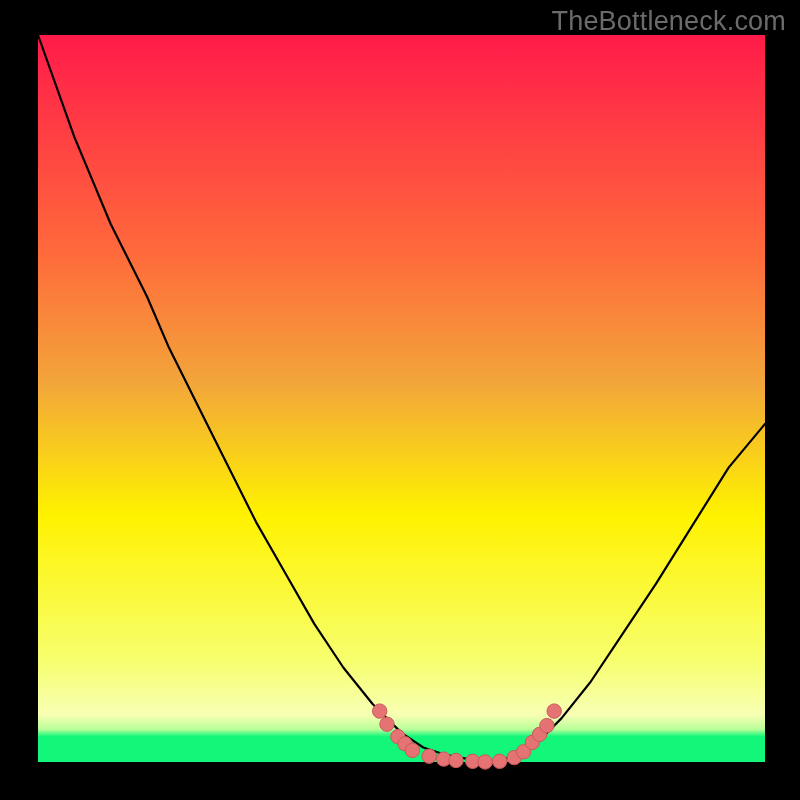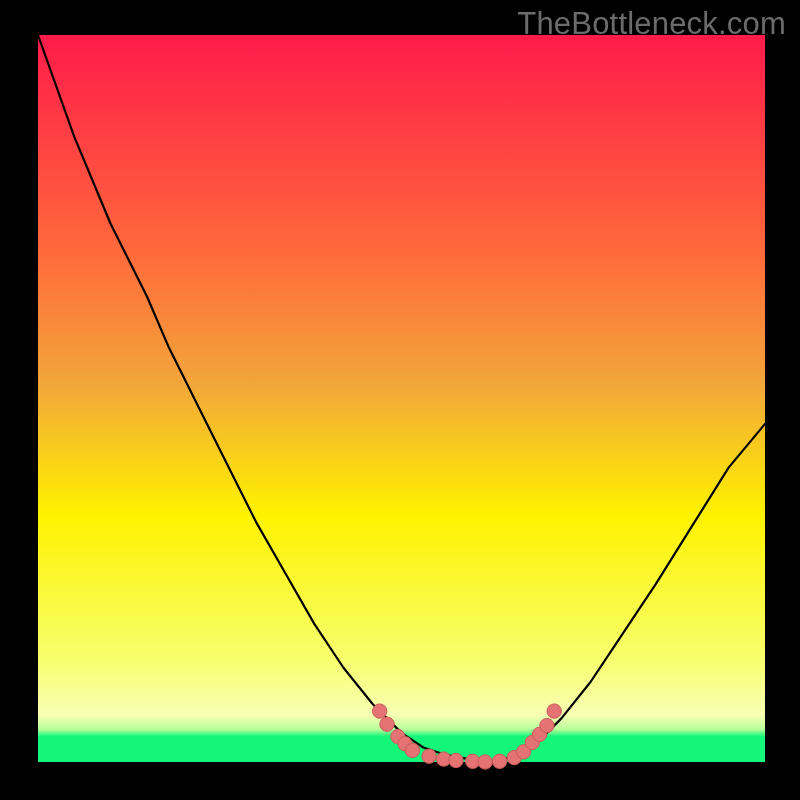--- a/index.html
+++ b/index.html
@@ -15,21 +15,21 @@
     width: 800px;
     height: 800px;
     background: #000;
   }
   .watermark {
     position: absolute;
     top: 6px;
     right: 14px;
     color: #6b6b6b;
     font-family: Arial, Helvetica, sans-serif;
-    font-size: 31px;
+    font-size: 27px;
     font-weight: 400;
     letter-spacing: 0.2px;
   }
   svg {
     display: block;
   }
 </style>
 </head>
 <body>
 

